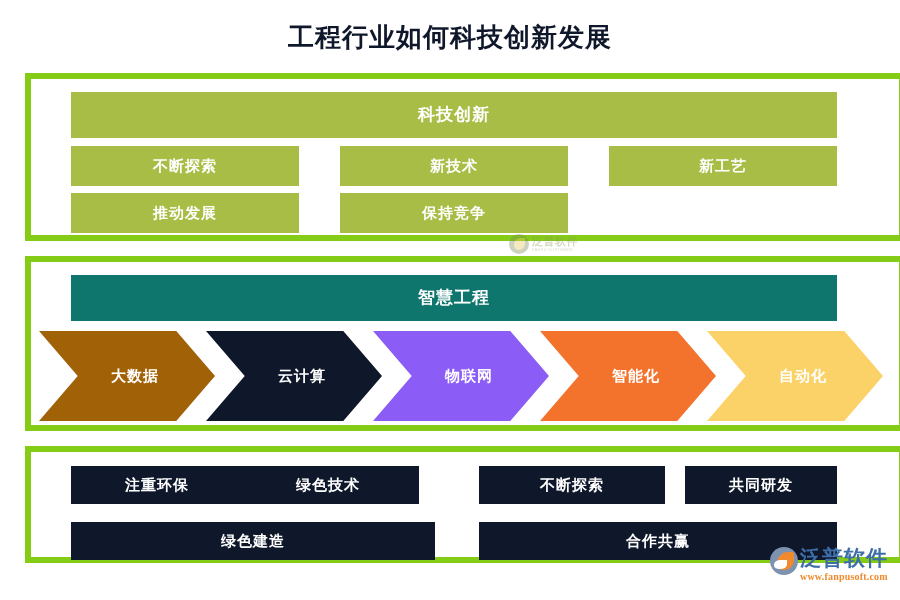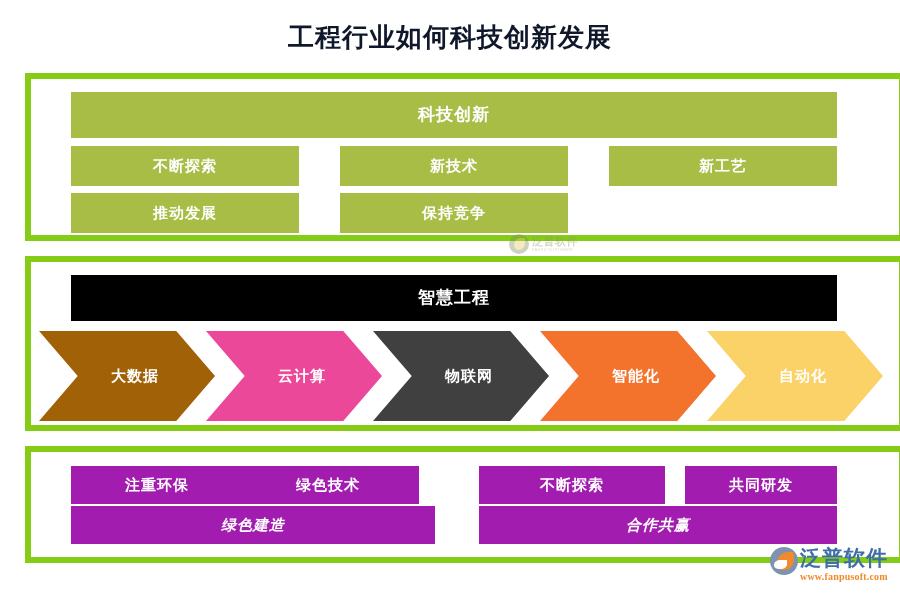--- a/index.html
+++ b/index.html
@@ -44,33 +44,33 @@
     width: 766px;
     height: 46px;
     line-height: 46px;
     text-align: center;
     color: #ffffff;
     font-size: 17px;
     font-weight: bold;
     letter-spacing: 1px;
   }
   .header-green  { background: #A8BD45; top: 13px; }
-  .header-orange { background: #000000; top: 13px; }
+  .header-orange { background: #0f766e; top: 13px; }
 
   .box {
     position: absolute;
     color: #ffffff;
     font-size: 15px;
     font-weight: bold;
     text-align: center;
     letter-spacing: 1px;
     box-sizing: border-box;
   }
   .box-green { background: #A8BD45; }
-  .box-blue  { background: #a21caf; }
+  .box-blue  { background: #0f172a; }
   .box span { display: block; width: 100%; }
 
   
   .s1-box { height: 40px; line-height: 40px; width: 228px; }
   .s1-c0 { left: 40px;  }
   .s1-c1 { left: 309px; }
   .s1-c2 { left: 578px; }
   .s1-r0 { top: 67px; }
   .s1-r1 { top: 114px; }
 
@@ -93,21 +93,21 @@
   .chevron span { transform: translateX(8px); }
   .chev-0 { left: 8px;   }
   .chev-1 { left: 175px; }
   .chev-2 { left: 342px; }
   .chev-3 { left: 509px; }
   .chev-4 { left: 676px; }
 
   
   .s3-box { height: 38px; line-height: 38px; }
   .s3-r0 { top: 14px; }
-  .s3-r1 { top: 54px; font-style: italic; }
+  .s3-r1 { top: 70px; }
   .s3-a { left: 40px;  width: 172px; }
   .s3-b { left: 206px; width: 182px; }
   .s3-c { left: 448px; width: 186px; }
   .s3-d { left: 654px; width: 152px; }
   .s3-wide-1 { left: 40px;  width: 364px; }
   .s3-wide-2 { left: 448px; width: 358px; }
 
   
   #watermark {
     position: absolute;
@@ -239,24 +239,24 @@
   </div>
 </div>
 
 <div class="section" id="section-smart">
 
   <div class="header-bar header-orange">智慧工程</div>
 
   <div class="chevron chev-0" style="background: #a16207;">
     <span>大数据</span>
   </div>
-  <div class="chevron chev-1" style="background: #ec4899; align-items: center;">
+  <div class="chevron chev-1" style="background: #0f172a; align-items: center;">
     <span>云计算</span>
   </div>
-  <div class="chevron chev-2" style="background: #404040;">
+  <div class="chevron chev-2" style="background: #8b5cf6;">
     <span>物联网</span>
   </div>
   <div class="chevron chev-4" style="background: rgb(251, 210, 104);">
     <span>自动化</span>
   </div>
   <div class="chevron chev-3" style="background: rgb(243, 114, 44);">
     <span>智能化</span>
   </div>
 </div>
 

